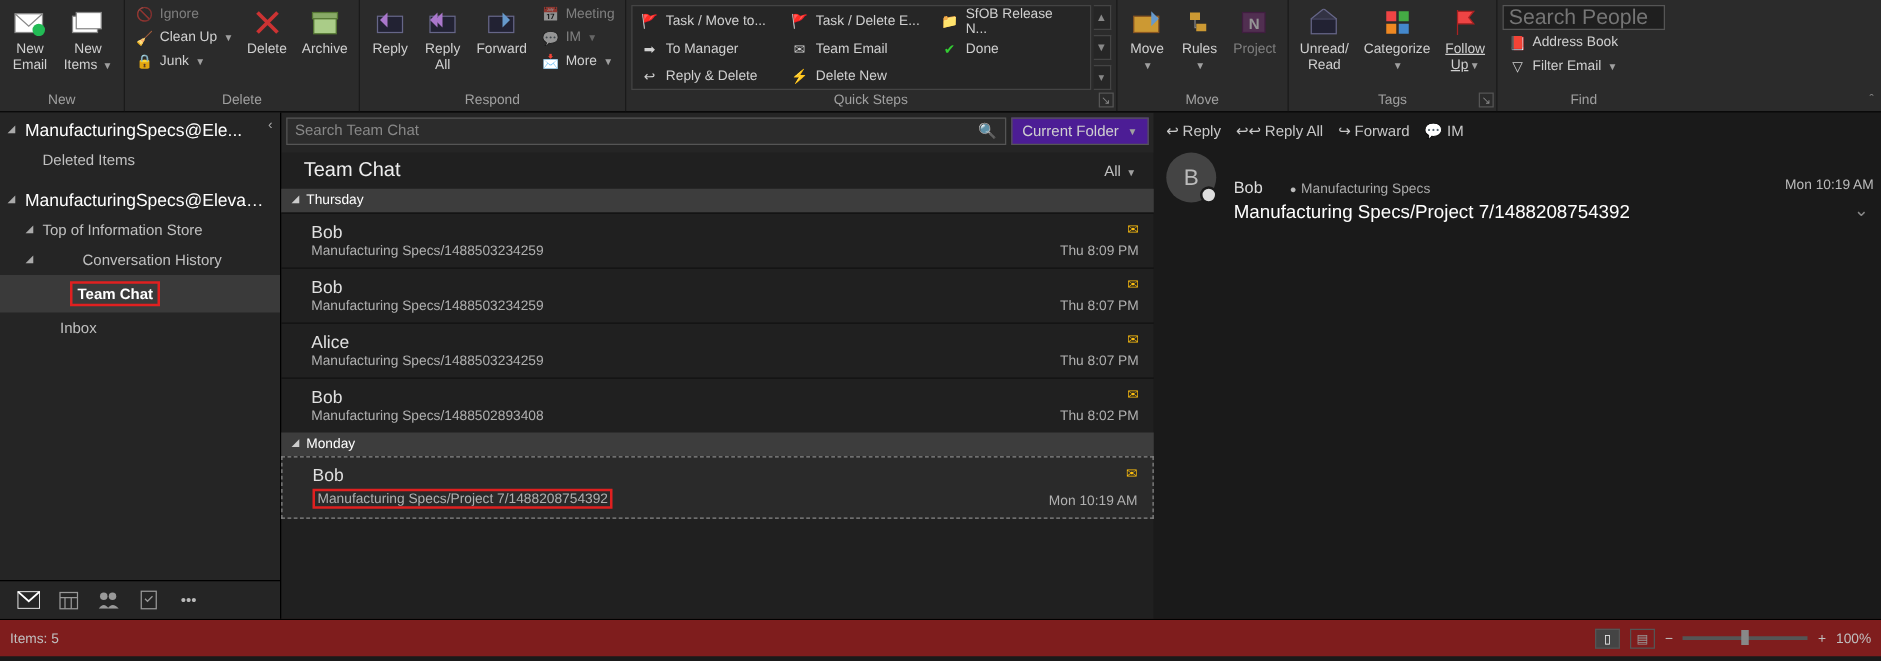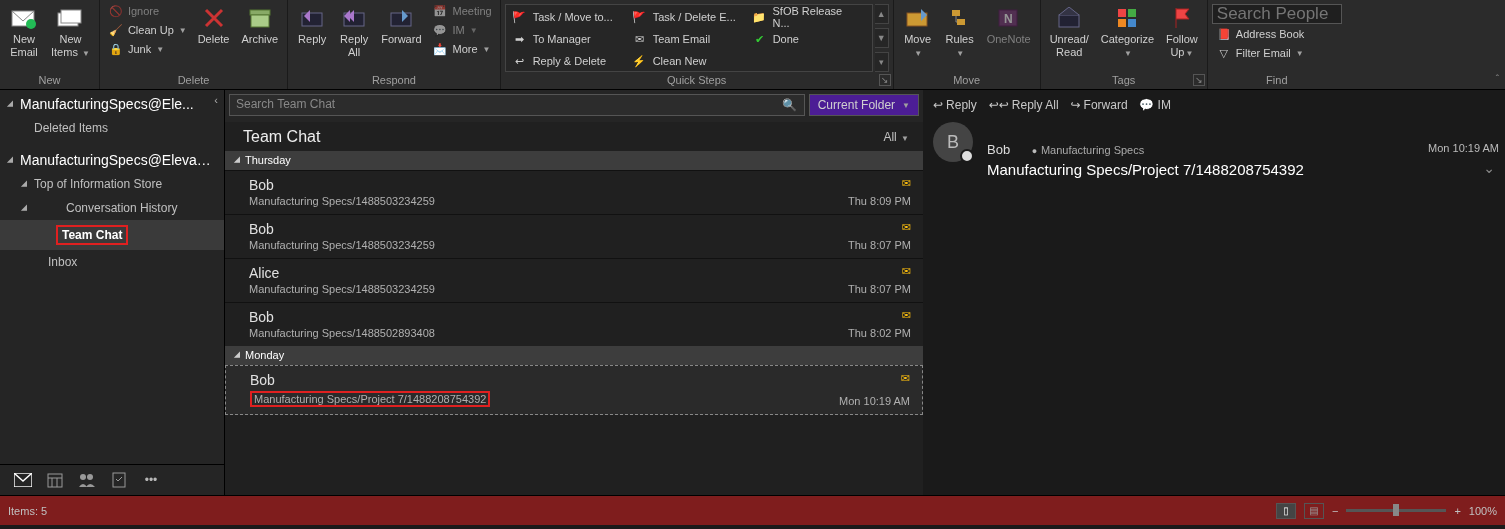--- a/index.html
+++ b/index.html
@@ -245,21 +245,21 @@
         <div class="qs-item">
             <span class="small-icon" style="color:#3c3;">✔</span>
             <span>Done</span>
           </div>
         <div class="qs-item">
             <span class="small-icon">↩</span>
             <span>Reply &amp; Delete</span>
           </div>
         <div class="qs-item">
             <span class="small-icon">⚡</span>
-            <span>Clean New</span>
+            <span>Delete New</span>
           </div>
       </div>
       <div class="qs-side">
         <div>▲</div>
         <div>▼</div>
         <div>▾</div>
       </div>
     </div>
     <div class="ribbon-group-label">Quick Steps</div>
     <div class="group-expand">↘</div>
@@ -286,21 +286,21 @@
           </span>
         <span class="lbl"><span>Rules</span><br><span class="caret">▼</span></span>
       </div>
       <div class="rb-btn disabled">
         <span class="icon">
             <svg width="24" height="22">
               <rect x="2" y="3" width="18" height="16" fill="#737" stroke="#515"></rect>
               <text x="7" y="16" fill="#fff" font-size="12" font-weight="bold">N</text>
             </svg>
           </span>
-        <span class="lbl">OneNote</span>
+        <span class="lbl">Project</span>
       </div>
     </div>
     <div class="ribbon-group-label">Move</div>
   </div>
 
   <div class="ribbon-group" style="position:relative;">
     <div class="ribbon-group-items">
       <div class="rb-btn">
         <span class="icon">
             <svg width="26" height="22">
@@ -321,21 +321,21 @@
             </svg>
           </span>
         <span class="lbl"><span>Categorize</span><br><span class="caret">▼</span></span>
       </div>
       <div class="rb-btn">
         <span class="icon">
             <svg width="22" height="24">
               <path d="M5 2 L5 22 M5 3 L18 3 L14 8 L18 13 L5 13" fill="#e44" stroke="#a22"></path>
             </svg>
           </span>
-        <span class="lbl"><span style="white-space:pre;">Follow
+        <span class="lbl"><span style="white-space:pre;text-decoration:underline;">Follow
 Up</span><span class="caret">▼</span></span>
       </div>
     </div>
     <div class="ribbon-group-label">Tags</div>
     <div class="group-expand">↘</div>
   </div>
 
   <div class="ribbon-group" style="border-right:none;">
     <div class="ribbon-group-items">
       <div class="rb-rows" style="padding-top:2px;">

